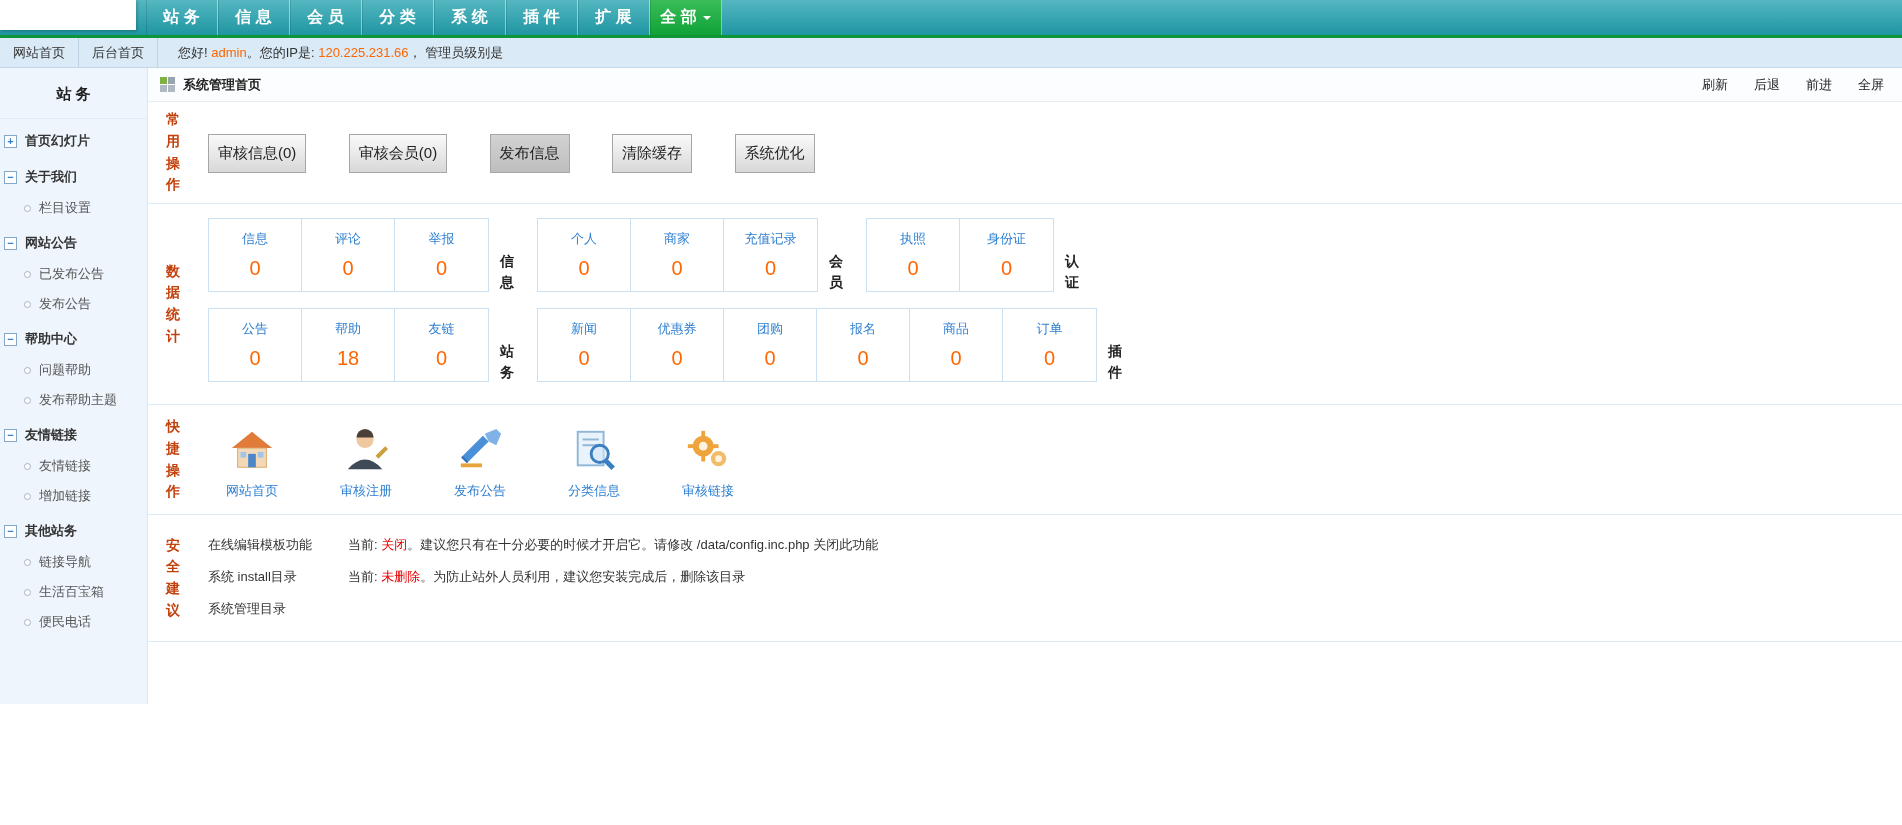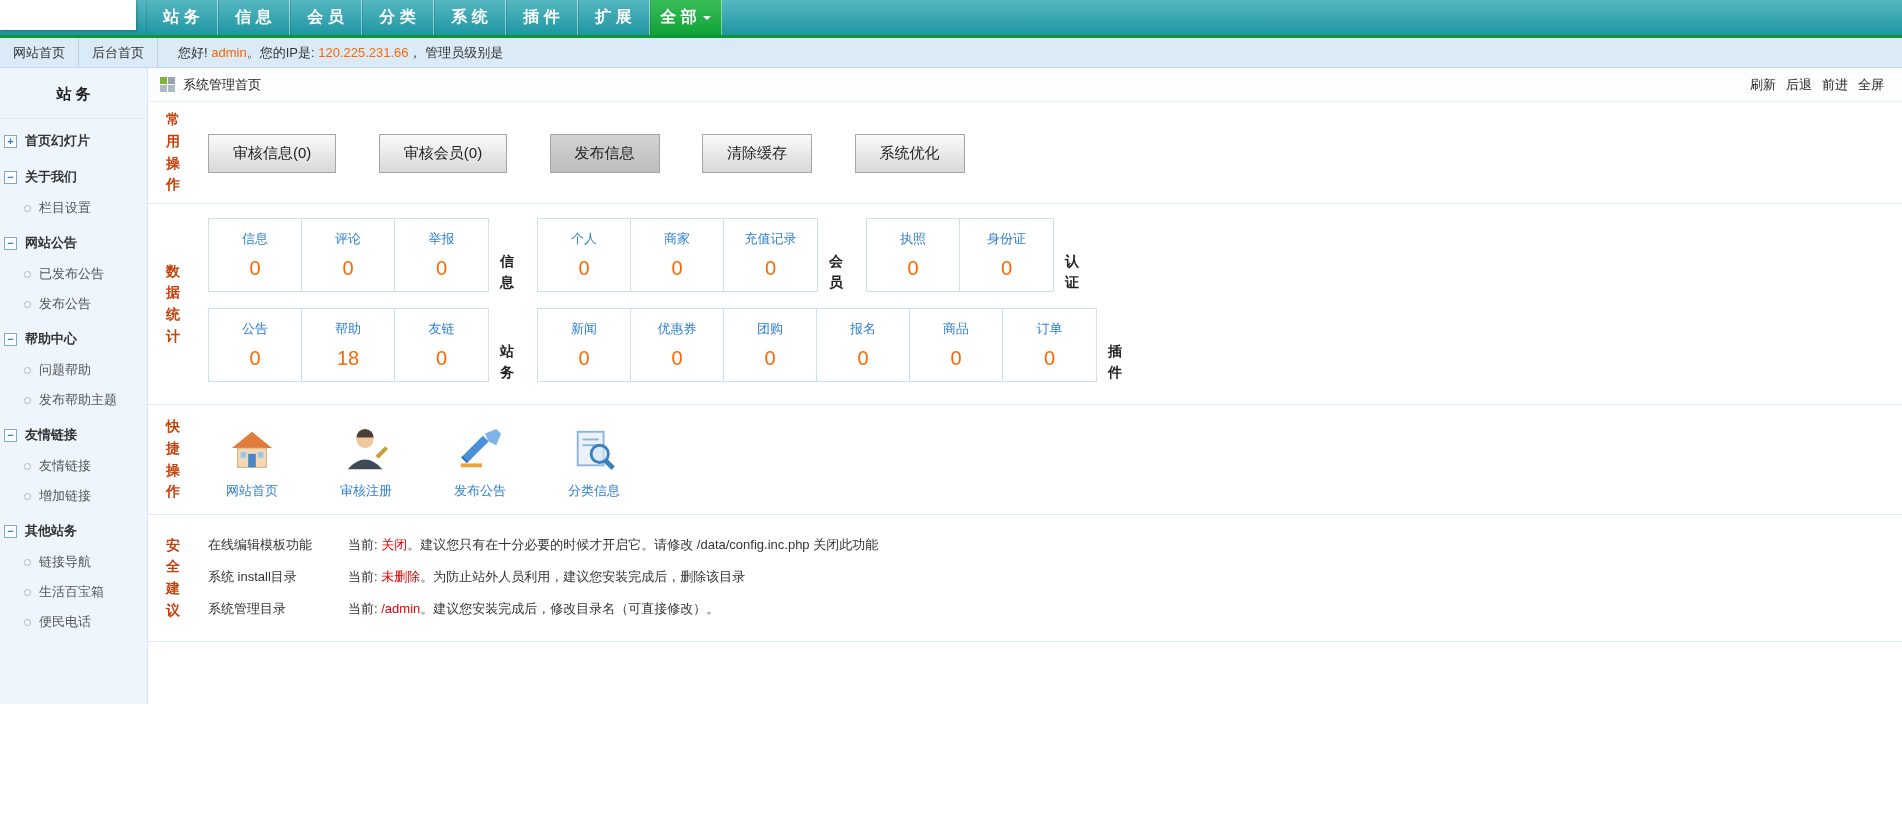--- a/index.html
+++ b/index.html
@@ -32,32 +32,32 @@
   .tg.minus::before{content:"−"}
   .sb-item{display:flex;align-items:center;gap:8px;padding:6px 0 6px 24px;font-size:13px;color:#555;cursor:pointer}
   .dot{width:7px;height:7px;border:1px solid #A8B4BF;border-radius:50%;background:#fff;flex:0 0 auto}
 
   .main{flex:1;display:flex;flex-direction:column;background:#fff;overflow:hidden}
   .main-header{height:34px;display:flex;align-items:center;padding:0 18px 0 12px;font-size:13px;color:#222;border-bottom:1px solid #E6EEF5;background:#FBFDFE}
   .grid-ico{display:inline-grid;grid-template-columns:7px 7px;grid-template-rows:7px 7px;gap:1px}
   .grid-ico i{display:block;background:#AEB9C2}
   .grid-ico i.g1{background:#7CB23D}
   .grid-ico i.g2{background:#97A3AD}
-  .mh-title{font-weight:normal;margin-left:8px}
-  .mh-actions{margin-left:auto;display:flex;gap:10px}
+  .mh-title{font-weight:bold;margin-left:8px}
+  .mh-actions{margin-left:auto;display:flex;gap:26px}
   .mh-action{cursor:pointer}
 
   .panel{flex:1;background:#fff;overflow:hidden}
   .section{display:flex;border-bottom:1px solid #DCEAF6}
   .vlabel{width:50px;display:flex;align-items:center;justify-content:center}
   .vlabel > div{width:15px;font-size:14px;font-weight:bold;color:#c2410c;line-height:1.55;text-align:center;word-break:break-all}
   .sec-content{flex:1;padding:6px 10px}
 
   .section-quick .sec-content{padding:32px 10px 30px}
-  .qbtn{display:inline-block;margin-right:38px;padding:9px 24px;font-size:15px;color:#222;background:linear-gradient(180deg,#FAFAFA,#D8D8D8);border:1px solid #A6A6A6;cursor:pointer;white-space:nowrap}
+  .qbtn{display:inline-block;margin-right:38px;padding:9px 9px;font-size:15px;color:#222;background:linear-gradient(180deg,#FAFAFA,#D8D8D8);border:1px solid #A6A6A6;cursor:pointer;white-space:nowrap}
   .qbtn.active{background:linear-gradient(180deg,#D2D2D2,#BEBEBE)}
 
   .section-stats .sec-content{padding:14px 10px 6px}
   .stat-row{display:flex;align-items:flex-end;margin-bottom:16px}
   .stat-group{display:flex;border:1px solid #CBE0F1;background:#fff}
   .stat-card{width:93px;height:72px;border-right:1px solid #CBE0F1;display:flex;flex-direction:column;align-items:center;justify-content:center;gap:9px;cursor:pointer;background:#fff}
   .stat-card:last-child{border-right:none}
   .stat-label{font-size:13px;color:#2E7FD0;white-space:nowrap}
   .stat-value{font-size:20px;color:#FF6600}
   .stat-tag{width:16px;margin:0 22px 0 10px;font-size:14px;font-weight:bold;color:#222;line-height:1.45;text-align:center;word-break:break-all}
@@ -372,20 +372,35 @@
                   <svg viewBox="0 0 48 48" width="46" height="46">
                     <rect x="7" y="5" width="27" height="35" fill="#EAF3FC" stroke="#8FB6D6" stroke-width="2"></rect>
                     <line x1="12" y1="13" x2="29" y2="13" stroke="#8FB6D6" stroke-width="2"></line>
                     <line x1="12" y1="19" x2="29" y2="19" stroke="#8FB6D6" stroke-width="2"></line>
                     <circle cx="30" cy="28" r="9" fill="rgba(210,230,248,0.6)" stroke="#3A7FBF" stroke-width="3"></circle>
                     <line x1="36" y1="35" x2="44" y2="43" stroke="#3A7FBF" stroke-width="5"></line>
                   </svg>
                 </span>
                 <span class="lbl">分类信息</span>
               </div>
+              <div class="shortcut">
+                <span>
+                  <svg viewBox="0 0 48 48" width="46" height="46">
+                    <circle cx="19" cy="20" r="11" fill="#EFA33B"></circle>
+                    <circle cx="19" cy="20" r="4.5" fill="#FDF3E0"></circle>
+                    <rect x="17" y="4" width="4" height="6" fill="#EFA33B"></rect>
+                    <rect x="17" y="30" width="4" height="6" fill="#EFA33B"></rect>
+                    <rect x="3" y="18" width="6" height="4" fill="#EFA33B"></rect>
+                    <rect x="29" y="18" width="6" height="4" fill="#EFA33B"></rect>
+                    <circle cx="35" cy="33" r="8" fill="#F2BC6A"></circle>
+                    <circle cx="35" cy="33" r="3.5" fill="#FDF3E0"></circle>
+                  </svg>
+                </span>
+                <span class="lbl">审核链接</span>
+              </div>
             </div>
           </div>
         </div>
 
         <div class="section section-security">
           <div class="vlabel">
               <div>安全建议</div>
             </div>
           <div class="sec-content">
 
@@ -394,21 +409,20 @@
               <span><span>当前: </span><span class="red">关闭</span><span>。建议您只有在十分必要的时候才开启它。请修改 /data/config.inc.php 关闭此功能</span></span>
             </div>
 
             <div class="sec-row">
               <span class="sec-name">系统 install目录</span>
               <span><span>当前: </span><span class="red">未删除</span><span>。为防止站外人员利用，建议您安装完成后，删除该目录</span></span>
             </div>
 
             <div class="sec-row">
               <span class="sec-name">系统管理目录</span>
-              <span><span>当前: </span><span class="red">/admin</span><span>。建议您安装完成后，修改目录名（可直接修改）。</span></span>
             </div>
 
 
           </div>
         </div>
 
       </div>
     </main>
   </div>
 </div>

